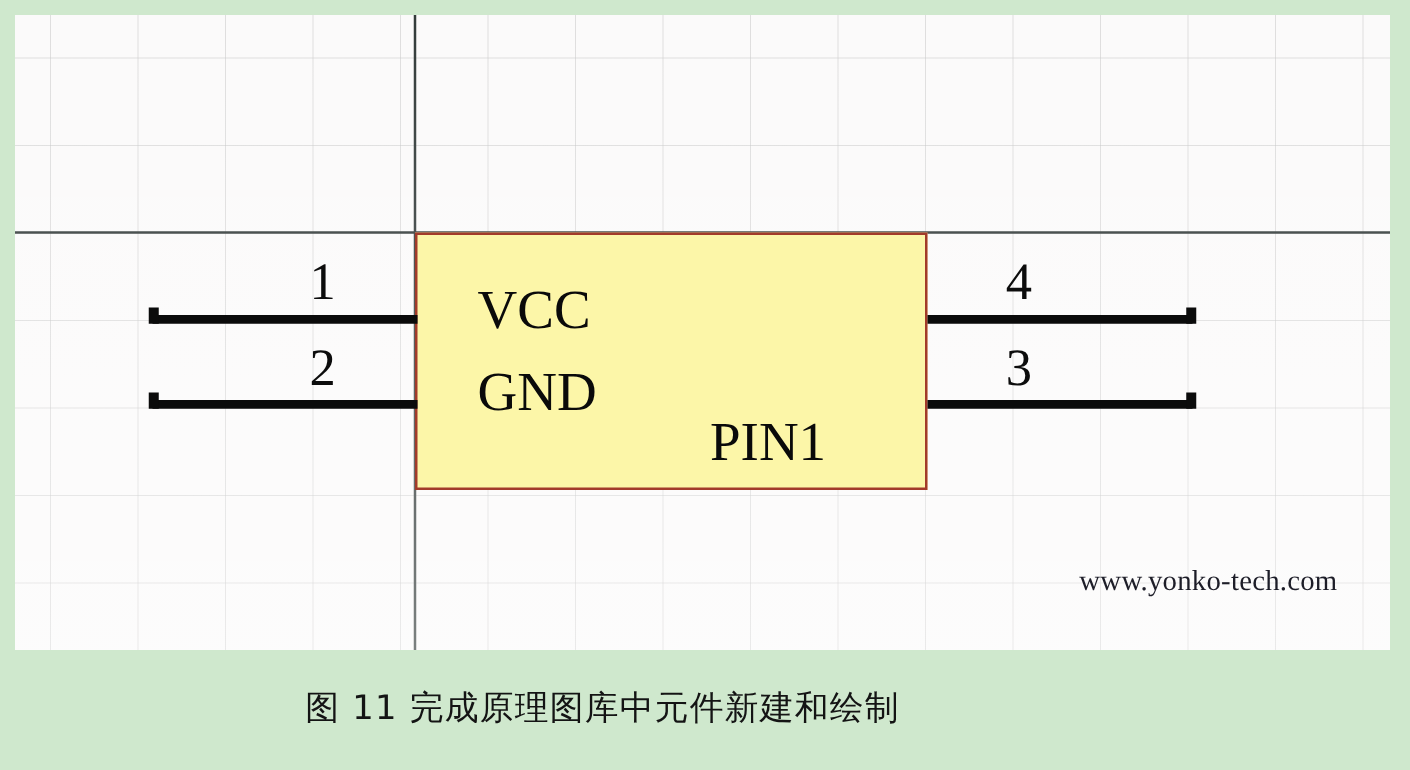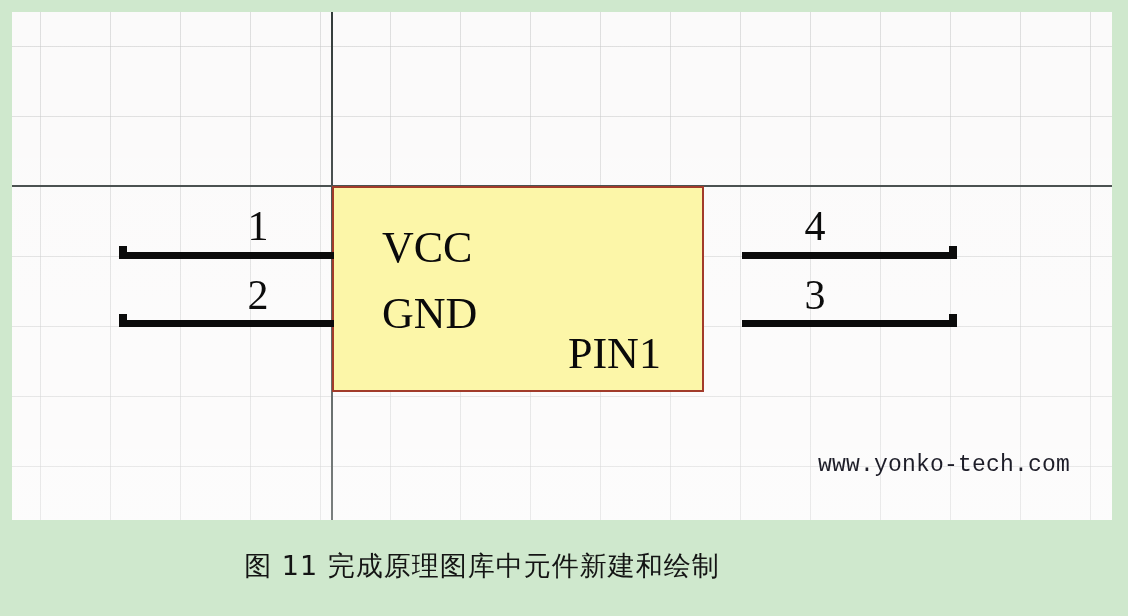--- a/index.html
+++ b/index.html
@@ -57,21 +57,21 @@
     width: 0;
     height: 508px;
     border-left: 2px solid #333b3a;
   }
 
   
   #component-body {
     position: absolute;
     left: 320px;
     top: 174px;
-    width: 372px;
+    width: 410px;
     height: 206px;
     background: #fcf6a8;
     border: 2px solid #a23b2a;
     box-sizing: border-box;
     z-index: 3;
     padding-left: 44px;
   }
   .pin-name {
     position: absolute;
     font-family: "Liberation Serif", serif;
@@ -124,21 +124,21 @@
   .num-1 { left: 216px; top: 193px; }
   .num-2 { left: 216px; top: 262px; }
   .num-4 { left: 773px; top: 193px; }
   .num-3 { left: 773px; top: 262px; }
 
   
   #watermark {
     position: absolute;
     right: 42px;
     top: 440px;
-    font-family: Liberation Mono, monospace;
+    font-family: Liberation Serif, serif;
     font-size: 23px;
     color: #1d1d28;
     letter-spacing: 0.2px;
     z-index: 6;
   }
 
   
   #caption {
     position: absolute;
     left: 0;

